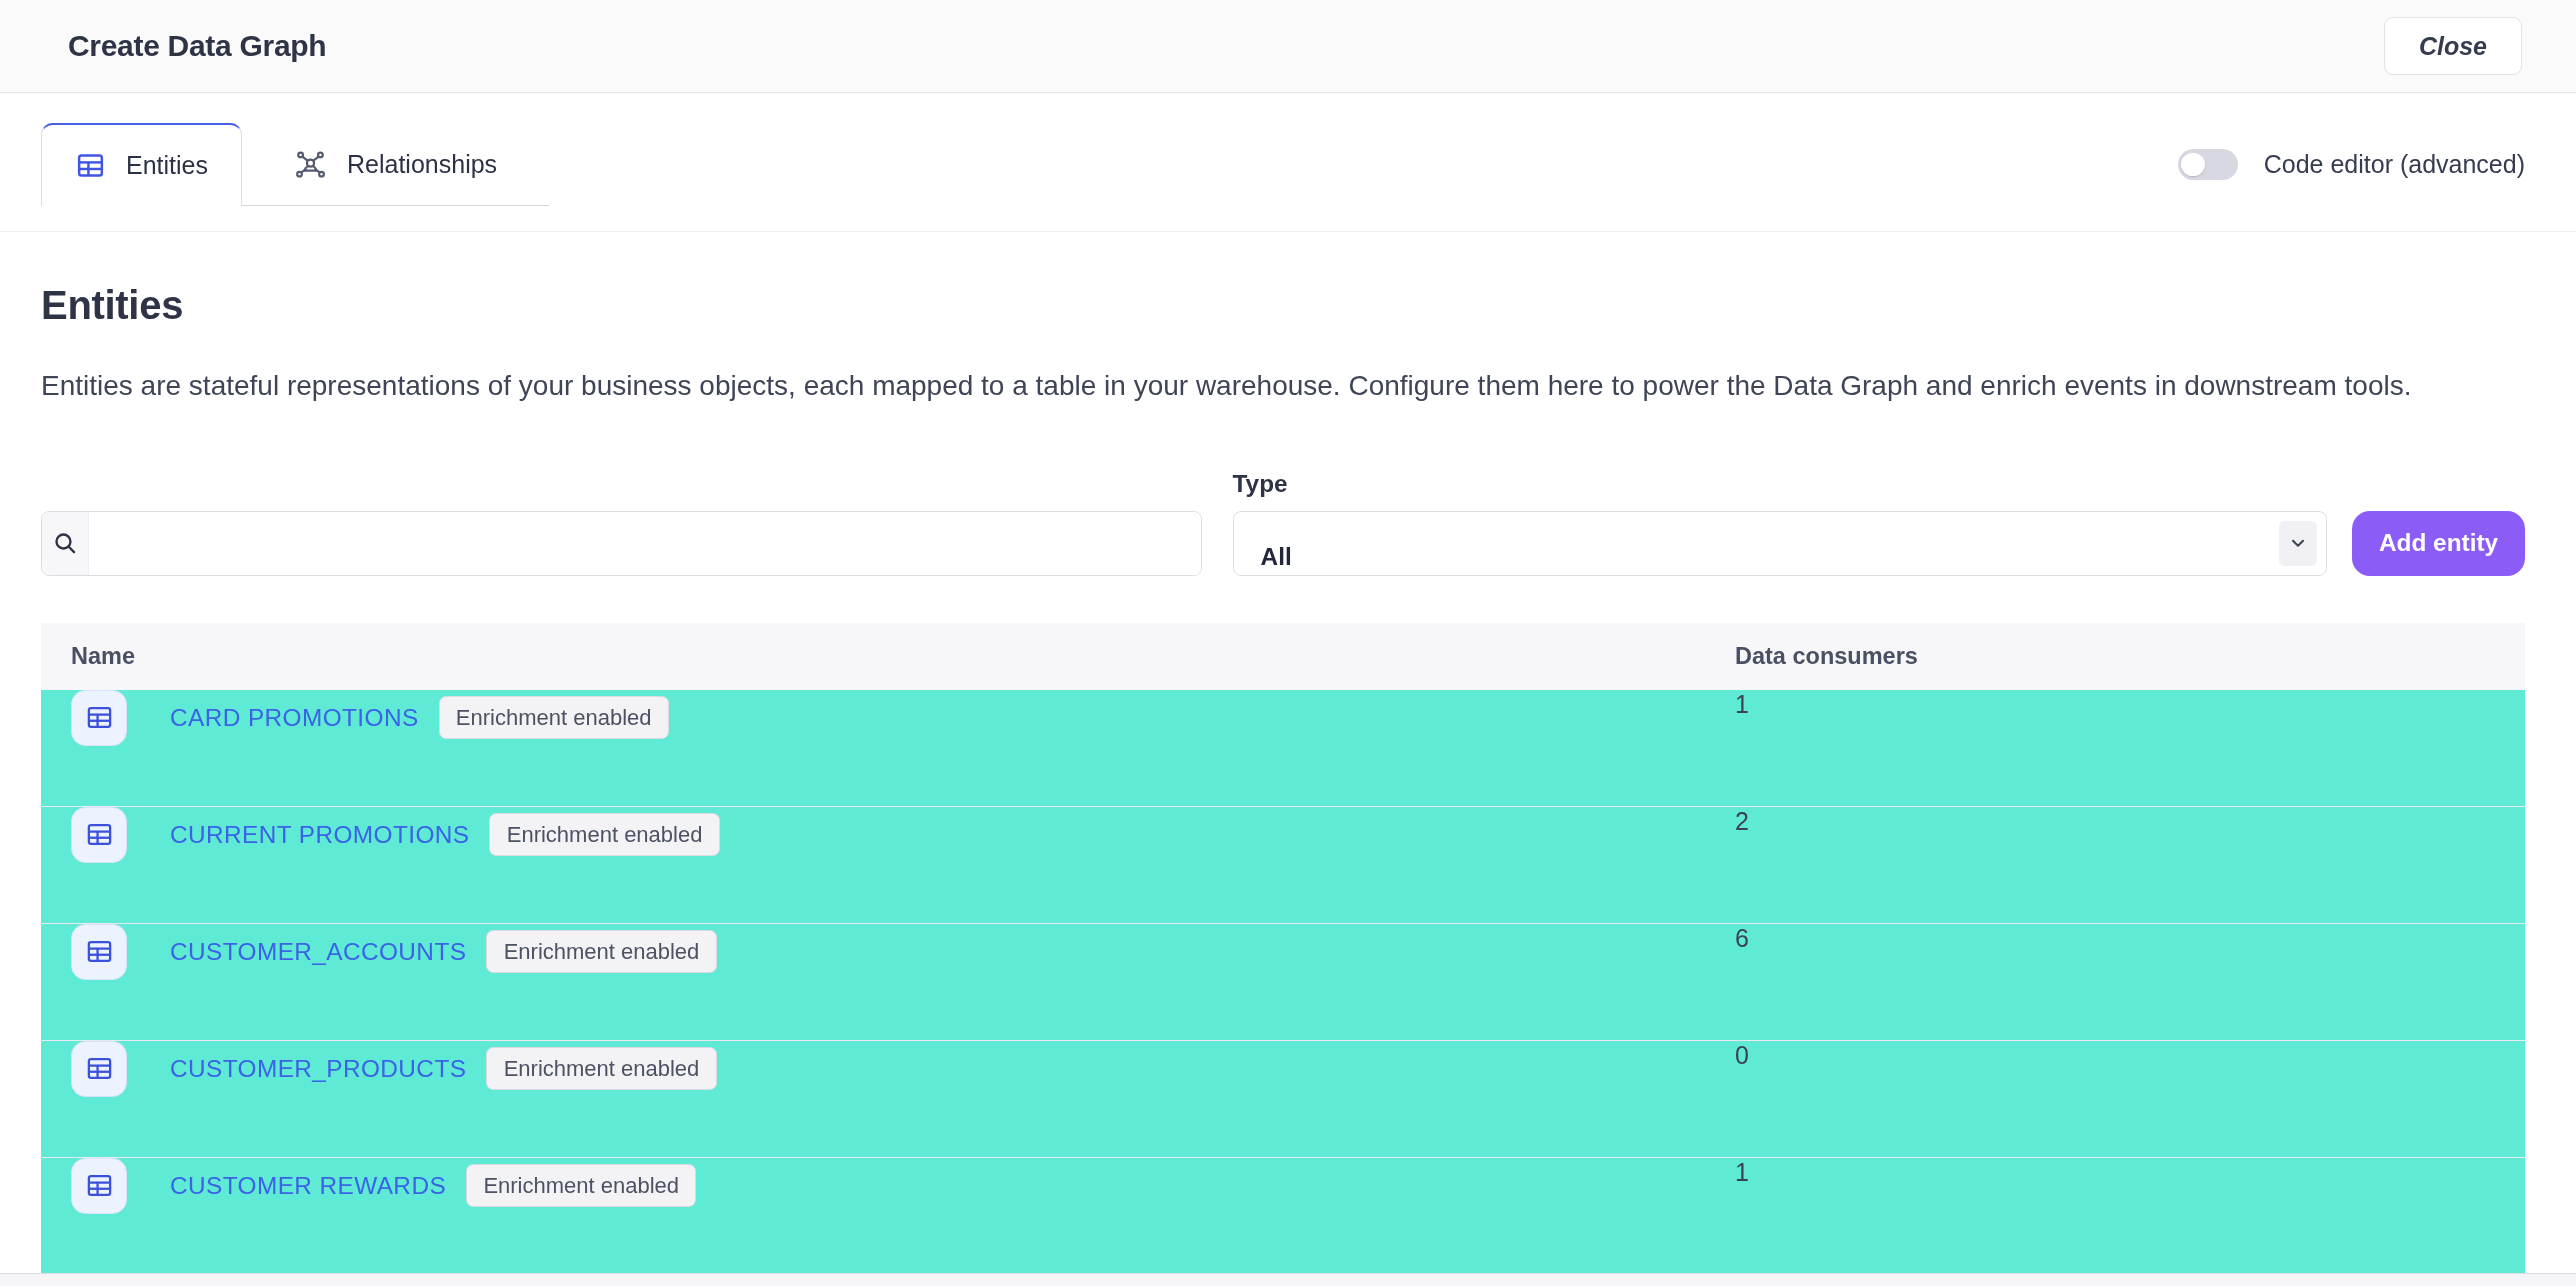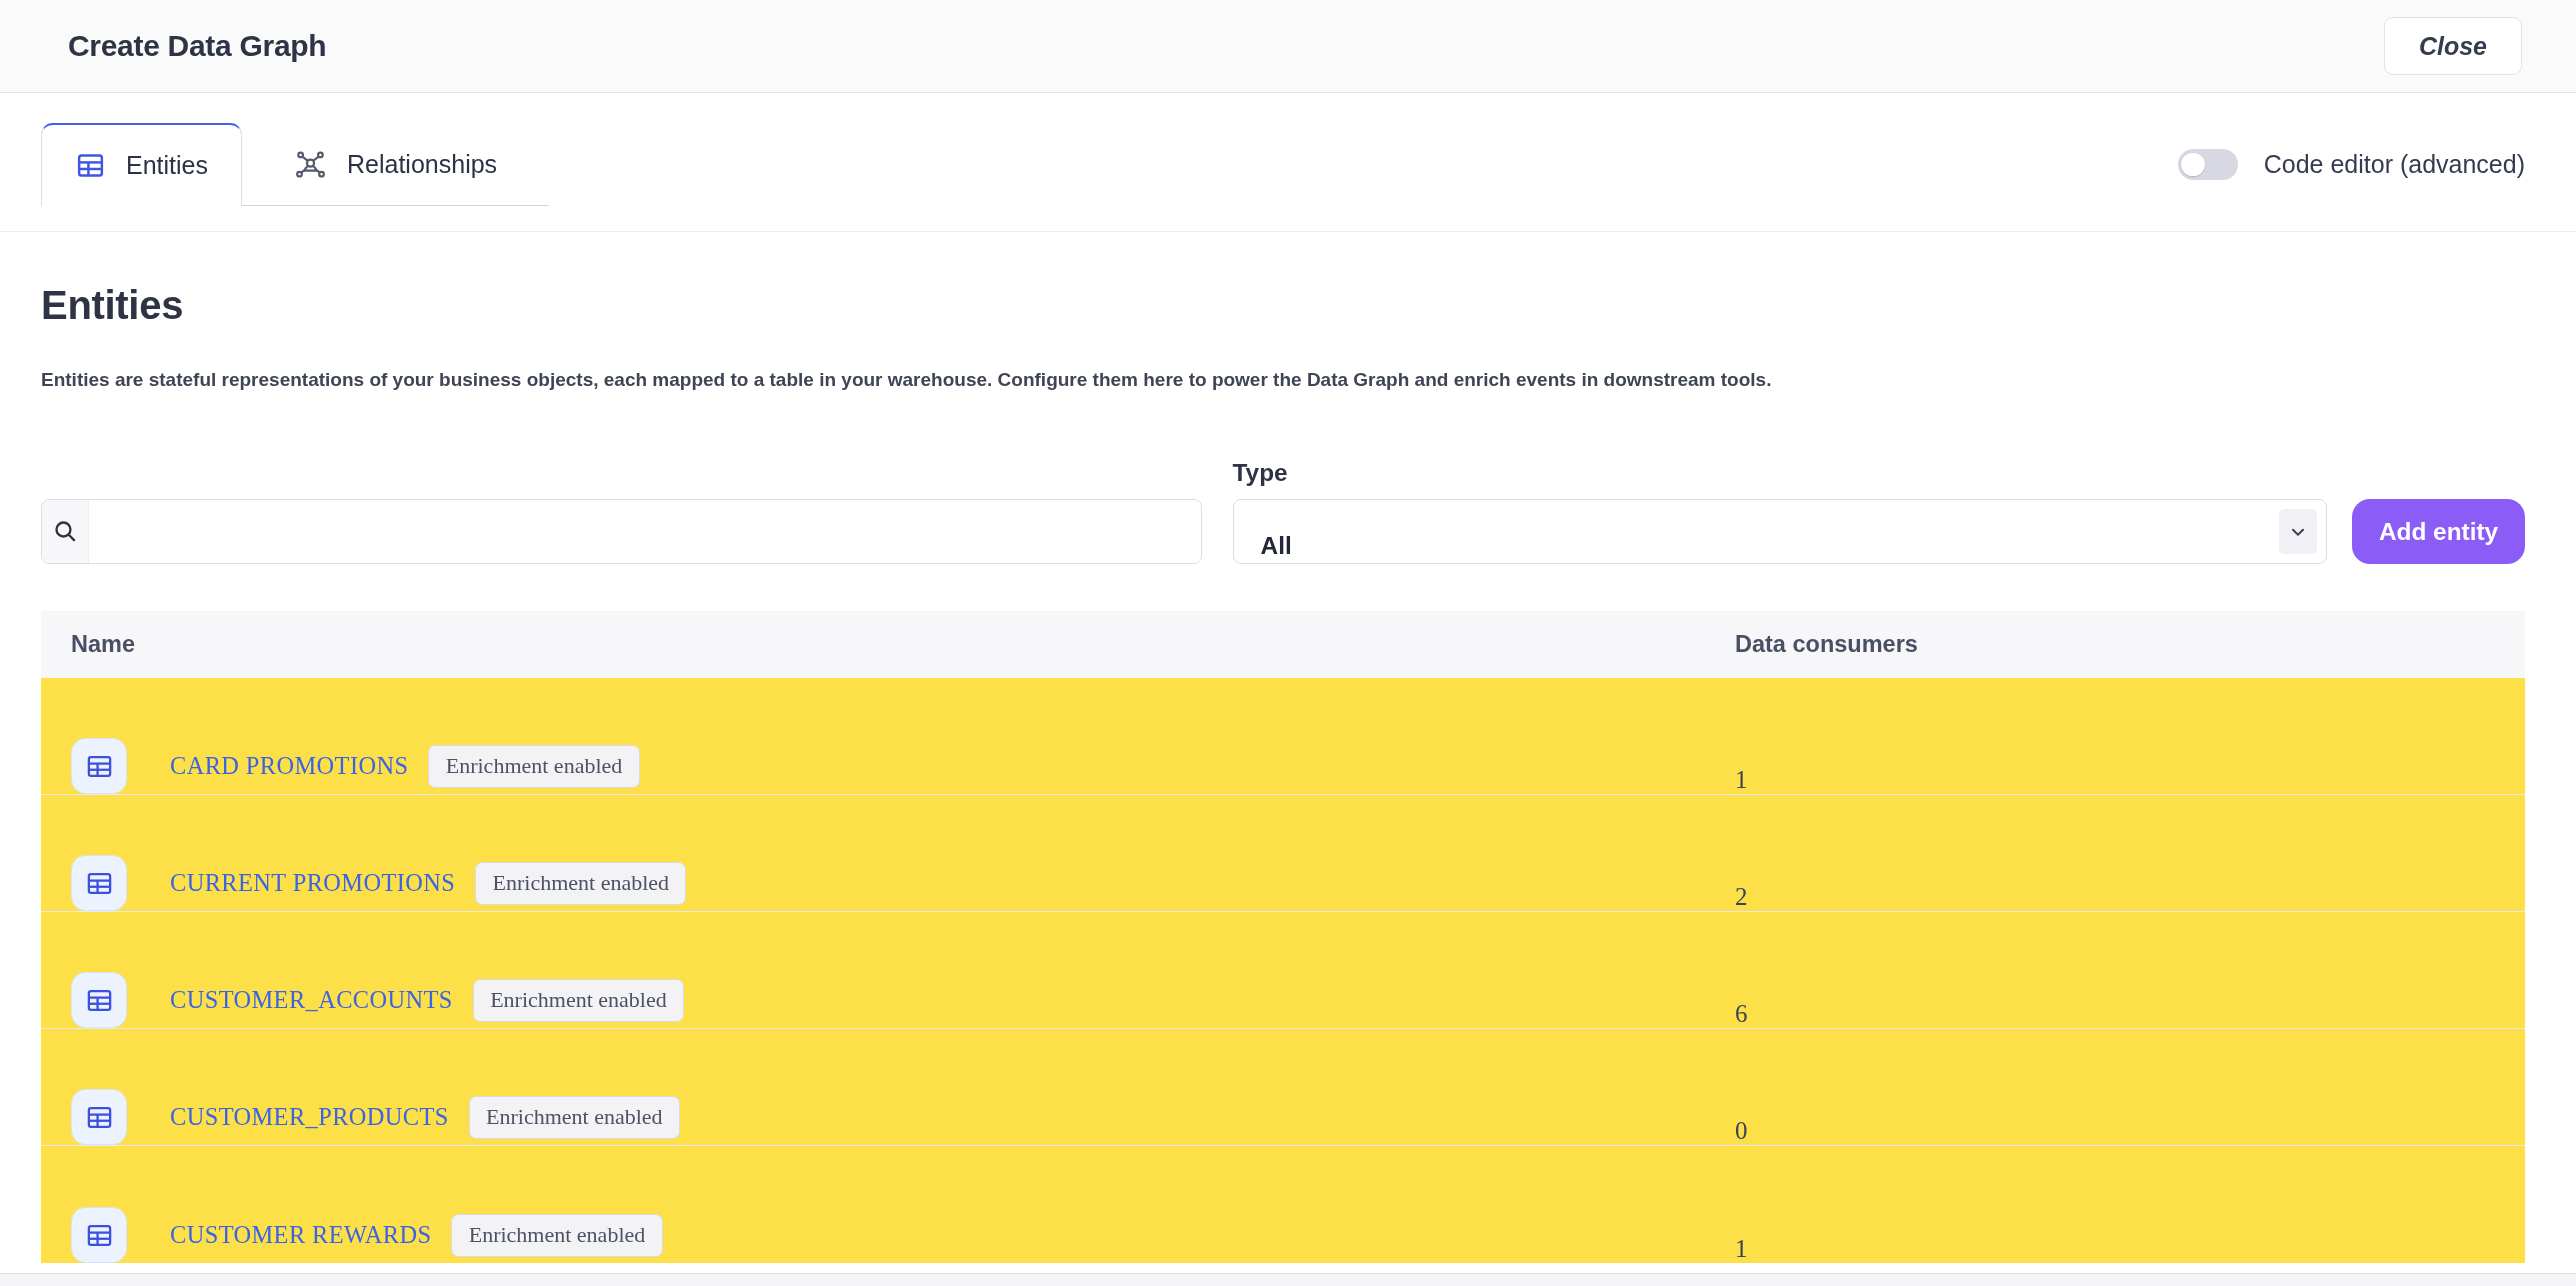--- a/index.html
+++ b/index.html
@@ -43,21 +43,21 @@
   }
   .toggle::after {
     content:""; position:absolute; left:3.6px; top:3.6px; width:23.5px; height:23.5px;
     border-radius:50%; background:#ffffff; box-shadow:0 0.9px 1.8px rgba(0,0,0,0.18);
   }
   .toggle-label { font-size:25px; color:#363c4f; }
 
   
   .content { padding:0 51px 0 41px; }
   .section-heading { font-size:40px; font-weight:bold; color:#2e3346; margin-top:51px; letter-spacing:-0.3px; }
-  .section-desc { font-size:19px; color:#3f4557; margin-top:40px; line-height:1.25;font-weight:bold; }
+  .section-desc { font-size:28px; color:#3f4557; margin-top:40px; line-height:1.25; }
 
   
   .controls { display:flex; align-items:flex-end; margin-top:67px; }
   .search-box {
     width:1161px; height:65px; border:0.9px solid #dcdce4; border-radius:8.1px;
     display:flex; overflow:hidden; background:#ffffff;
   }
   .search-addon {
     width:47px; background:#f7f7f9; border-right:0.9px solid #eeeef2;
     display:flex; align-items:center; justify-content:center; color:#2f3445;
@@ -84,21 +84,21 @@
   }
 
   
   .table { margin-top:47px; }
   .thead {
     display:flex; align-items:center; height:67px; background:#f7f7f9;
     font-size:23.5px; font-weight:bold; color:#4a5064;
   }
   .col-name { flex:1; padding-left:30px; }
   .col-consumers { width:790px; }
-  .trow { display:flex; align-items:flex-end; height:117px; border-bottom:0.9px solid #e9e9ef; background:#fde047; cursor:pointer;font-family:Liberation Serif, serif; }
+  .trow { display:flex; align-items:flex-start; height:117px; border-bottom:0.9px solid #e9e9ef; background:#5eead4; cursor:pointer; }
   .trow:last-child { border-bottom:none; }
   .cell-name { flex:1; padding-left:30px; display:flex; align-items:center; }
   .entity-tile {
     width:56px; height:56px; border-radius:14.5px; background:#edf3fe; border:1.8px solid #d7e3fb;
     display:flex; align-items:center; justify-content:center; color:#3b51dc; flex:none;
   }
   .entity-link {
     margin-left:43px; font-size:24.4px; color:#3a63e6; letter-spacing:0.4px; text-decoration:none;
   }
   .badge {

